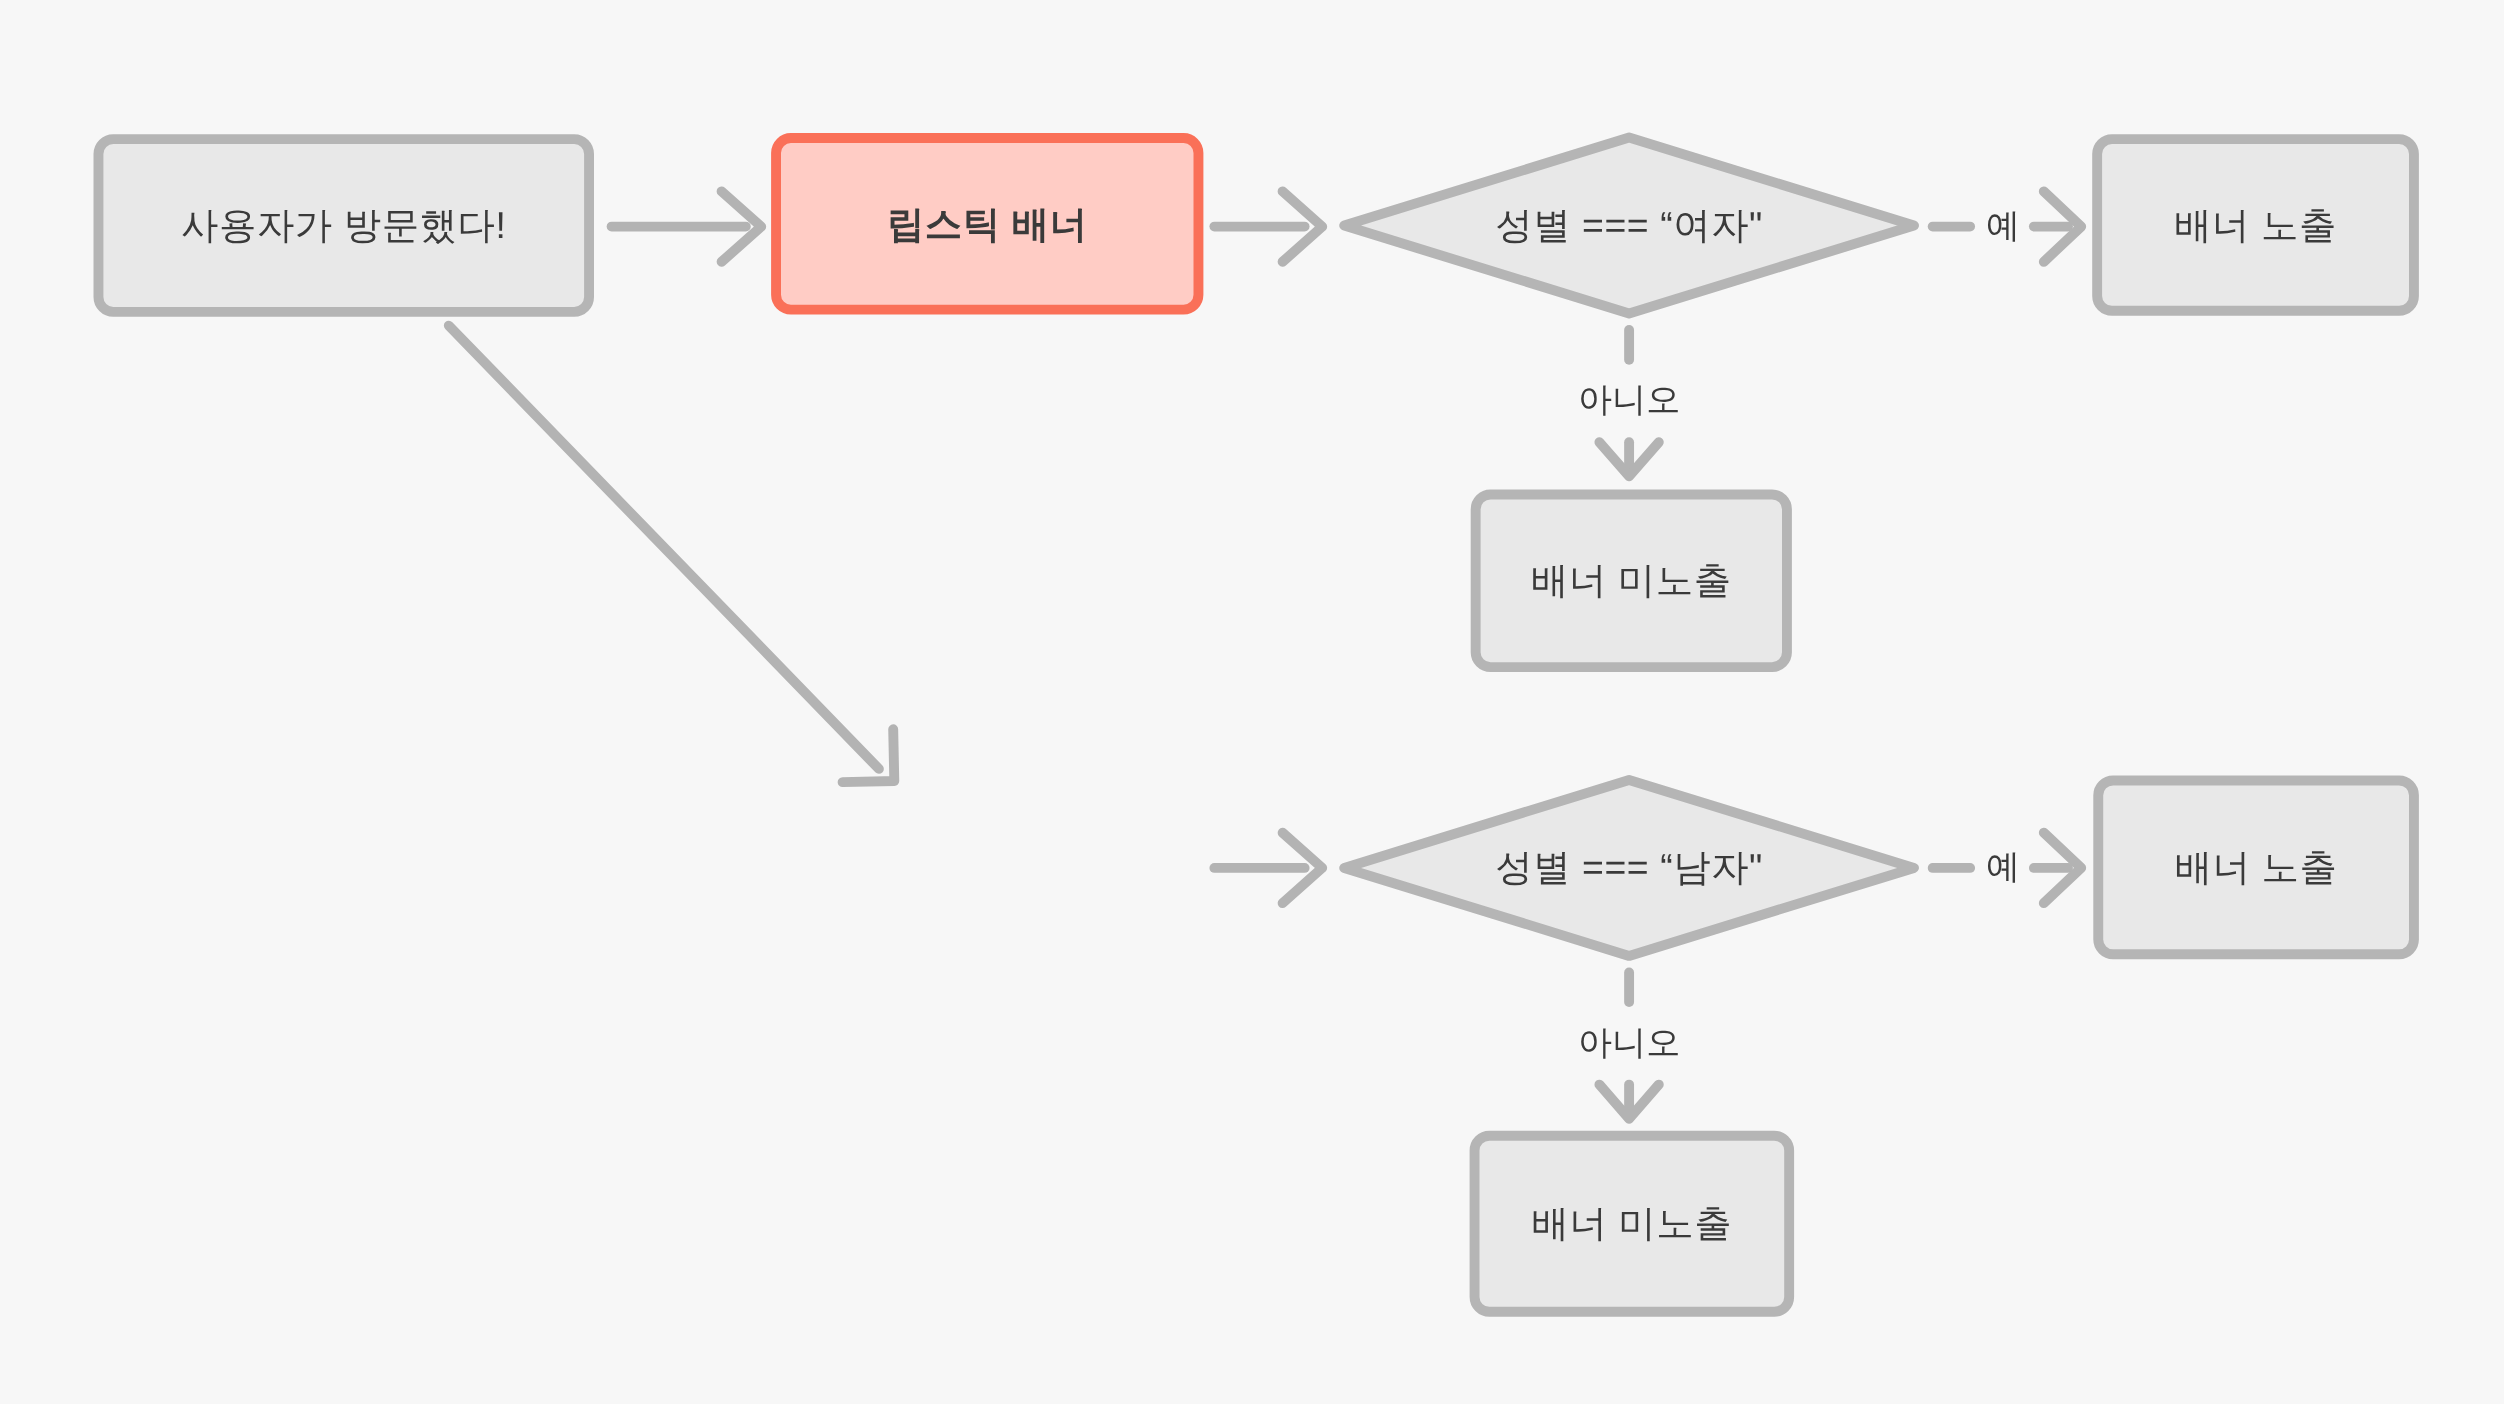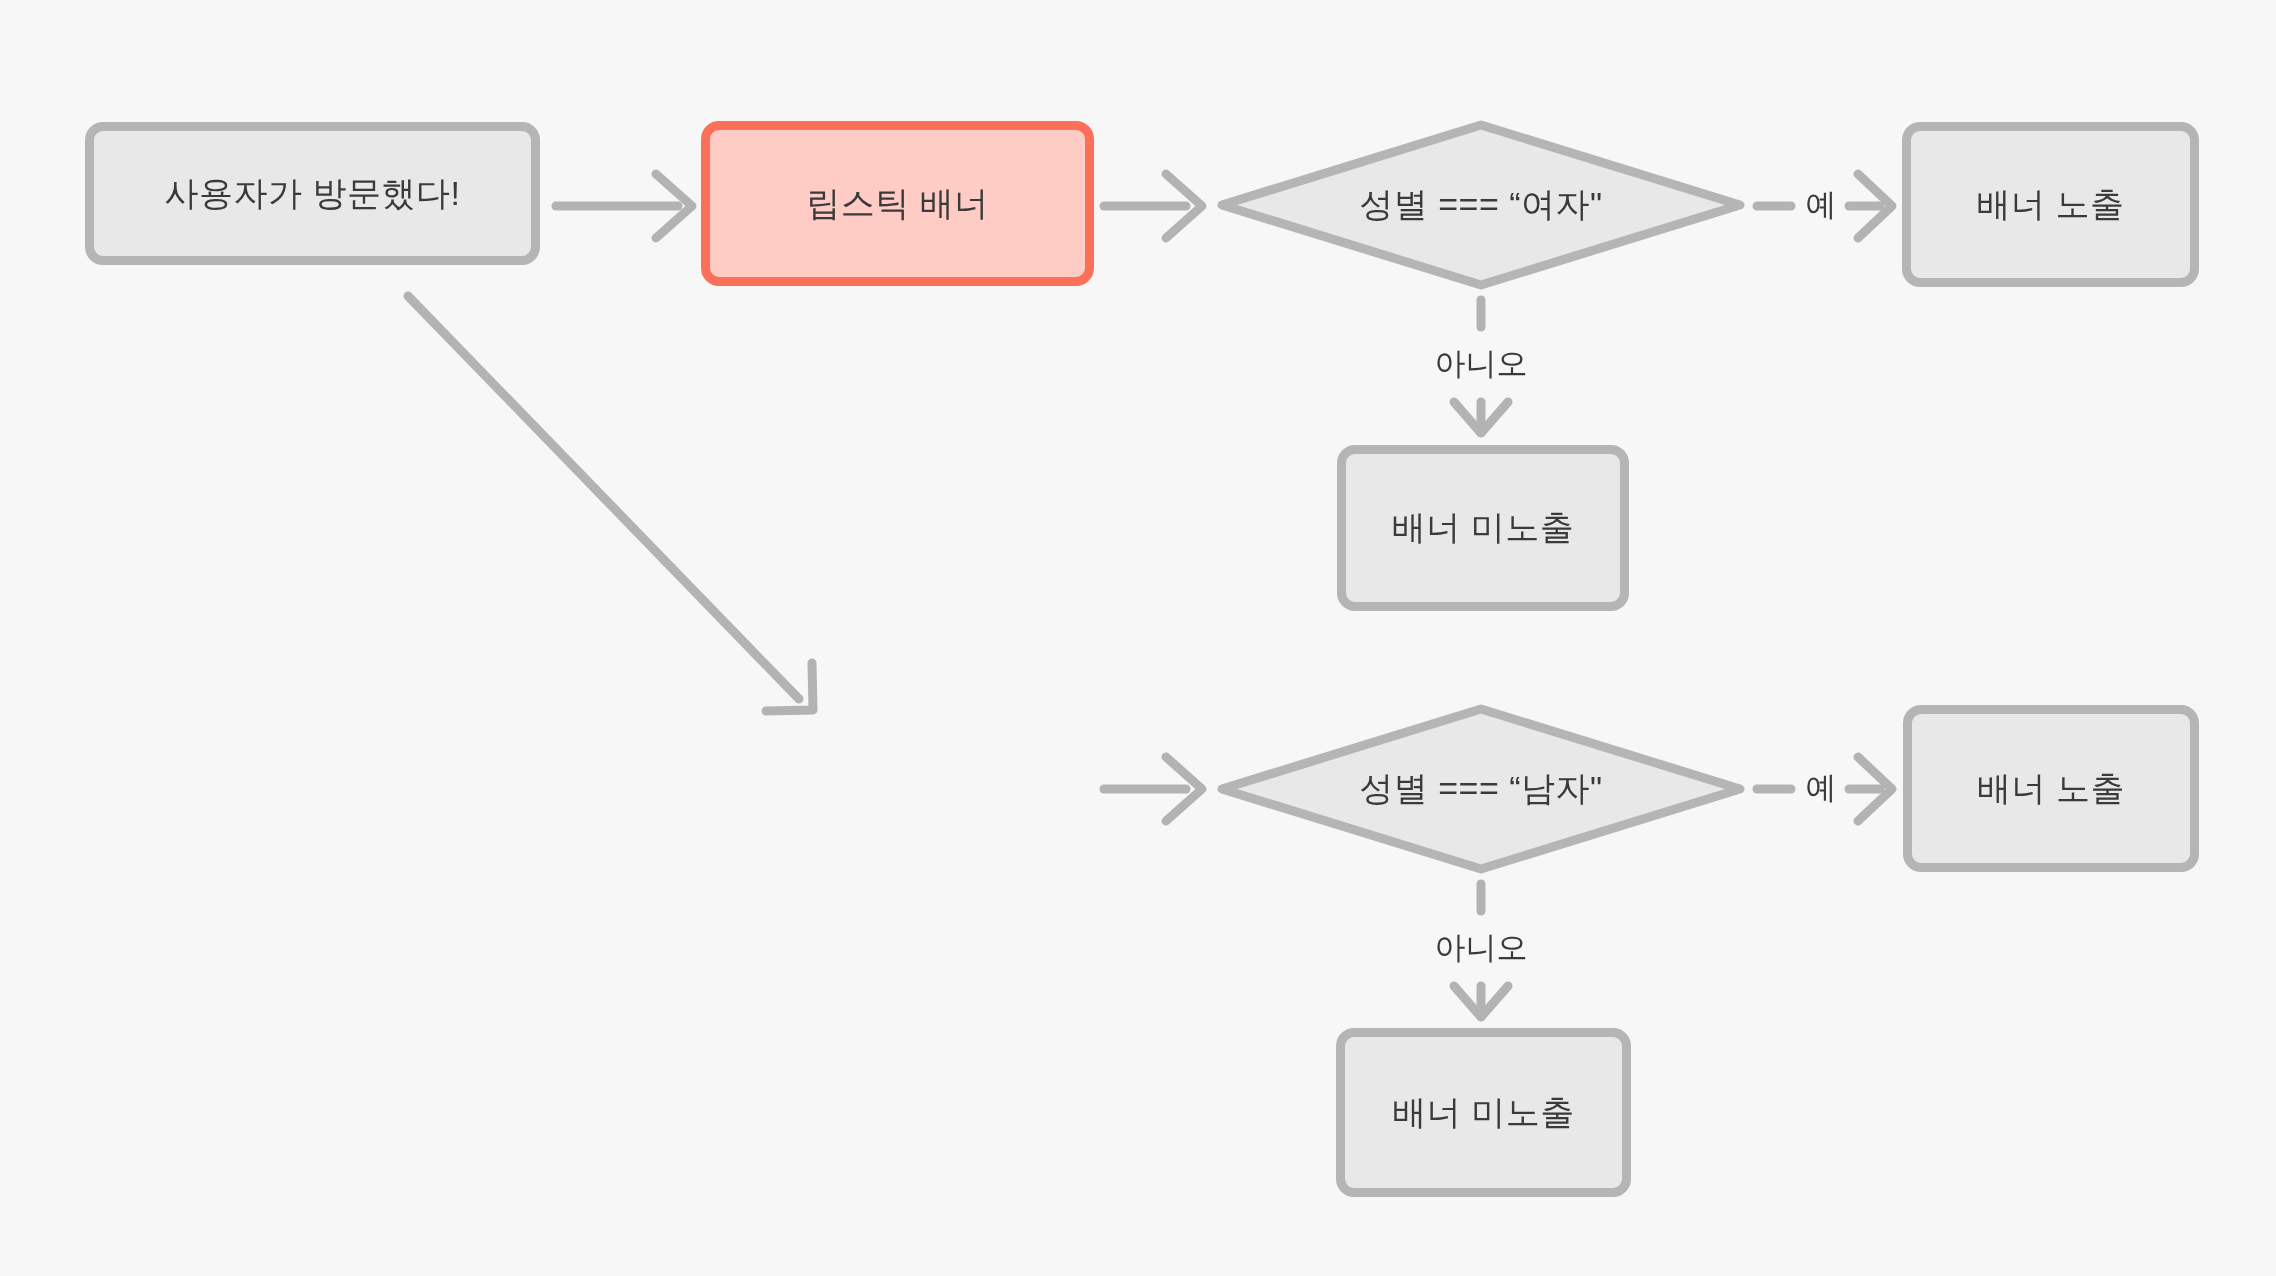--- a/index.html
+++ b/index.html
@@ -31,20 +31,21 @@
     border:9px solid var(--gray-border,#b5b5b5);
     background:var(--gray-fill,#e8e8e8);
     color:var(--text,#3a3a3a);
     font-size:34px;
     letter-spacing:0.5px;
     text-align:center;
   }
   .node.red{
     background:var(--red-fill,#ffccc5);
     border-color:var(--red-border,#fa7058);
+    font-weight:bold;
   }
   .node.blue{
     background:var(--blue-fill,#bce1fb);
     border-color:var(--blue-border,#2ba9f0);
   }
   .diamond{
     position:absolute;
     width:536px;height:178px;
   }
   .diamond svg{position:absolute;left:0;top:0;width:100%;height:100%;}
@@ -61,21 +62,21 @@
     font-size:34px;
     letter-spacing:0.5px;
   }
   .edge-label{
     position:absolute;
     color:var(--text,#3a3a3a);
     font-size:31px;
     text-align:center;
   }
   
-  #node-start        {left:85px;  top:122px; width:455px; height:143px;}
+  #node-start        {left:85px;  top:122px; width:455px; height:166px;}
   #node-lipstick     {left:701px; top:121px; width:393px; height:165px;}
   #node-expose-top   {left:1902px;top:122px; width:297px; height:165px;}
   #node-hide-top     {left:1337px;top:445px; width:292px; height:166px;}
   #node-shaving      {left:702px; top:716px; width:392px; height:166px;}
   #node-expose-bottom{left:1903px;top:705px; width:296px; height:167px;}
   #node-hide-bottom  {left:1336px;top:1028px;width:295px; height:169px;}
   #diamond-female    {left:1213px;top:116px;}
   #diamond-male      {left:1213px;top:700px;}
   
   #label-yes-top    {left:1793px;top:184px; width:56px;}

